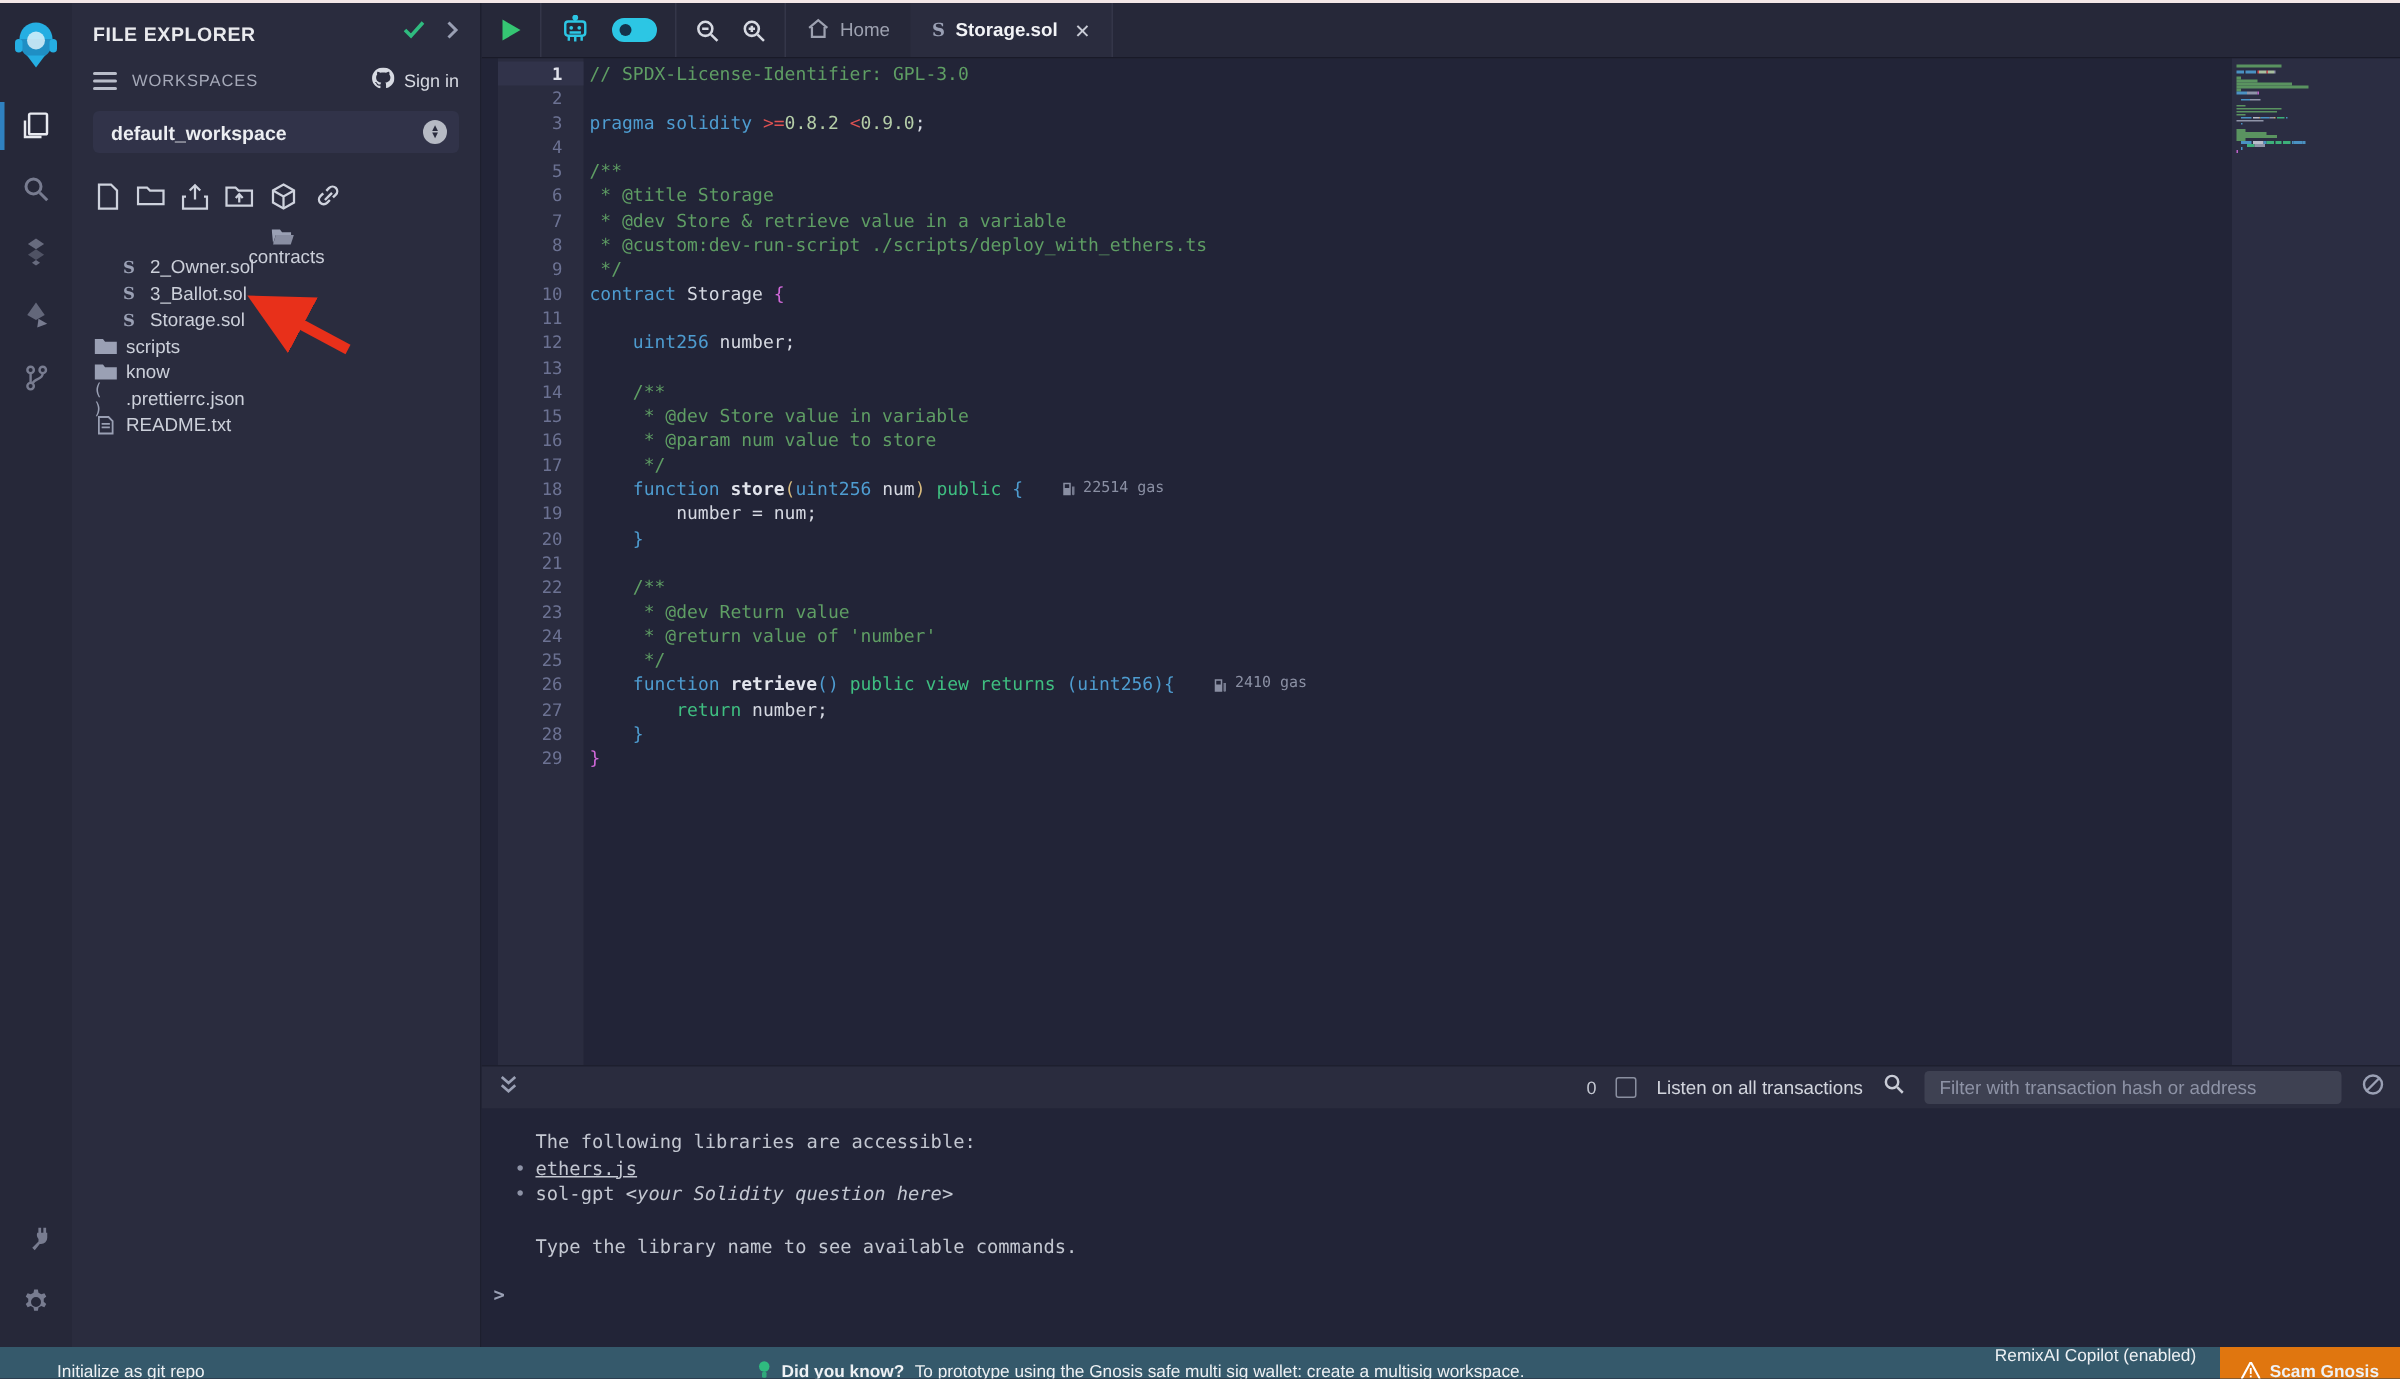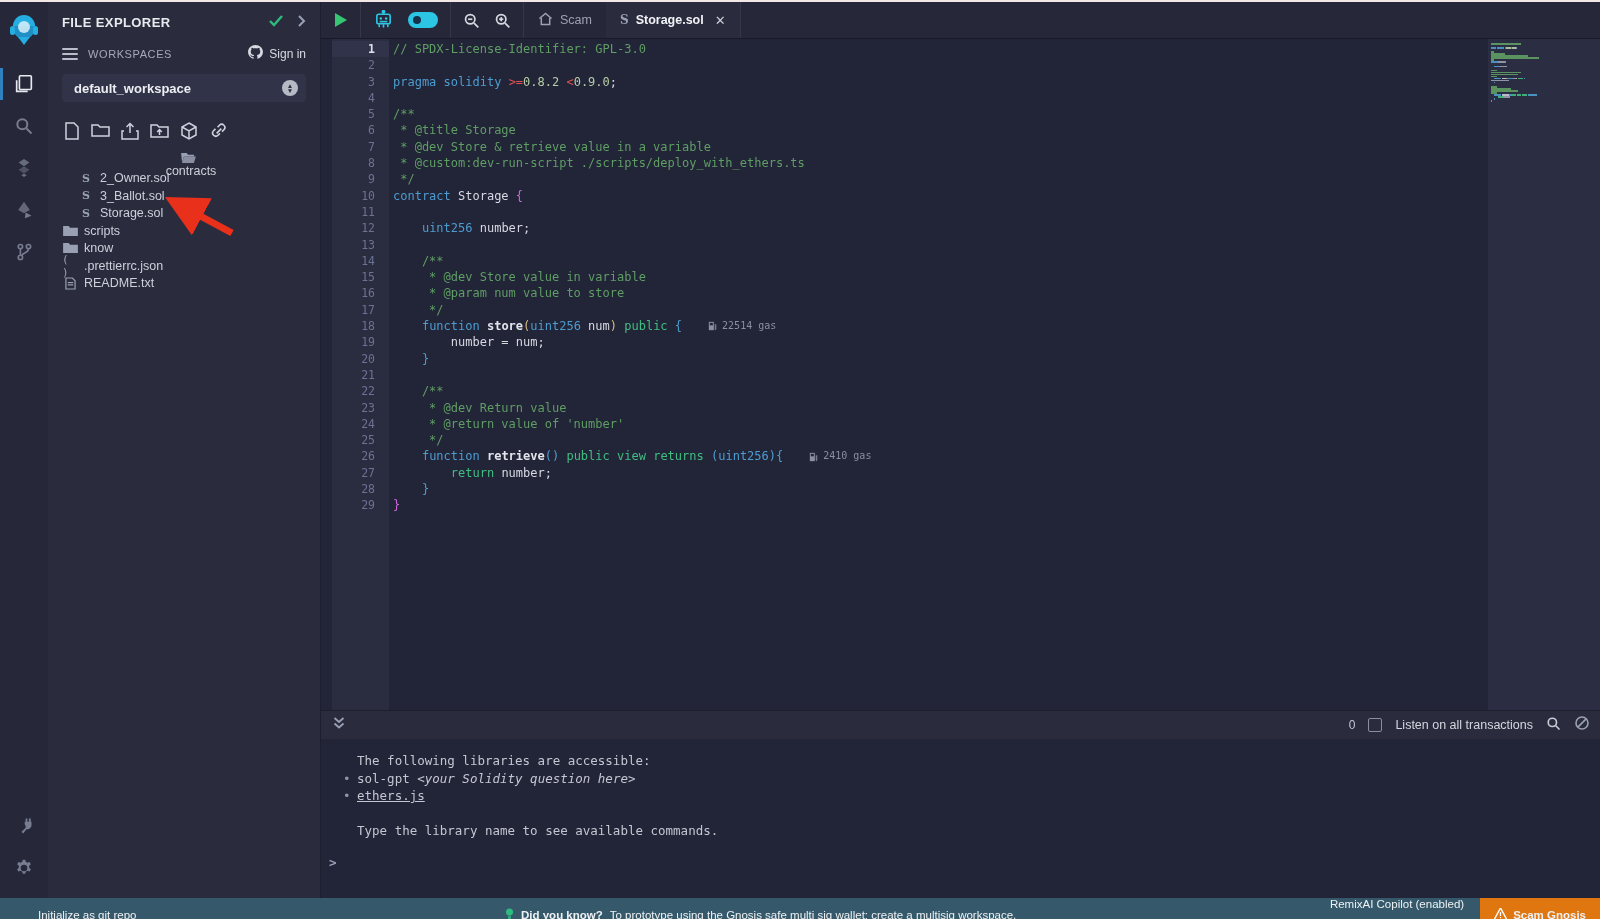--- a/index.html
+++ b/index.html
@@ -356,21 +356,21 @@
             </svg>
         </span>
       </div>
       <div class="tab">
         <span>
           <svg width="15" height="14" viewBox="0 0 16 15" fill="none" stroke="#9da1b0" stroke-width="1.6">
               <path d="M1.5 7 L8 1.5 L14.5 7"></path>
               <path d="M3.5 6.5 V13.5 h9 V6.5"></path>
             </svg>
         </span>
-        <span>Scam</span>
+        <span>Home</span>
       </div>
       <div class="tab active">
         <span style="color:#9aa0b4;font-family:'DejaVu Serif',serif;font-size:12px;font-weight:bold;">S</span>
         <span>Storage.sol</span>
         <span class="close">✕</span>
       </div>
     </div>
 
     <div class="editor-zone">
       <div class="gutter-pad"></div>
@@ -548,33 +548,34 @@
       <div class="tb-right">
         <span class="t-count">0</span>
         <span class="t-check"></span>
         <span class="t-listen">Listen on all transactions</span>
         <span style="color:#c9ccd6">
           <svg width="15" height="15" viewBox="0 0 20 20" fill="none" stroke="currentColor" stroke-width="2.2">
               <circle cx="8.5" cy="8.5" r="5.5"></circle>
               <line x1="13" y1="13" x2="18" y2="18"></line>
             </svg>
         </span>
+        <input class="t-filter" placeholder="Filter with transaction hash or address" style="">
         <span style="color:#9aa0b4">
           <svg width="16" height="16" viewBox="0 0 20 20" fill="none" stroke="currentColor" stroke-width="2">
               <circle cx="10" cy="10" r="7.5"></circle>
               <line x1="4.8" y1="15.2" x2="15.2" y2="4.8"></line>
             </svg>
         </span>
       </div>
     </div>
 
     <div class="terminal-body" id="terminal-body">
       <div class="t-line">The following libraries are accessible:</div>
+        <div class="t-line"><span class="bullet">•</span><span class="t-link">ethers.js</span></div>
         <div class="t-line"><span class="bullet">•</span><span>sol-gpt </span><span class="t-em">&lt;your Solidity question here&gt;</span></div>
-        <div class="t-line"><span class="bullet">•</span><span class="t-link">ethers.js</span></div>
         <div class="t-line">&nbsp;</div>
         <div class="t-line">Type the library name to see available commands.</div>
         <span class="t-prompt">&gt;</span>
     </div>
   </div>
 </div>
 
 <div class="status-bar">
   <span class="sb-left">Initialize as git repo</span>
   <span class="sb-tip">

